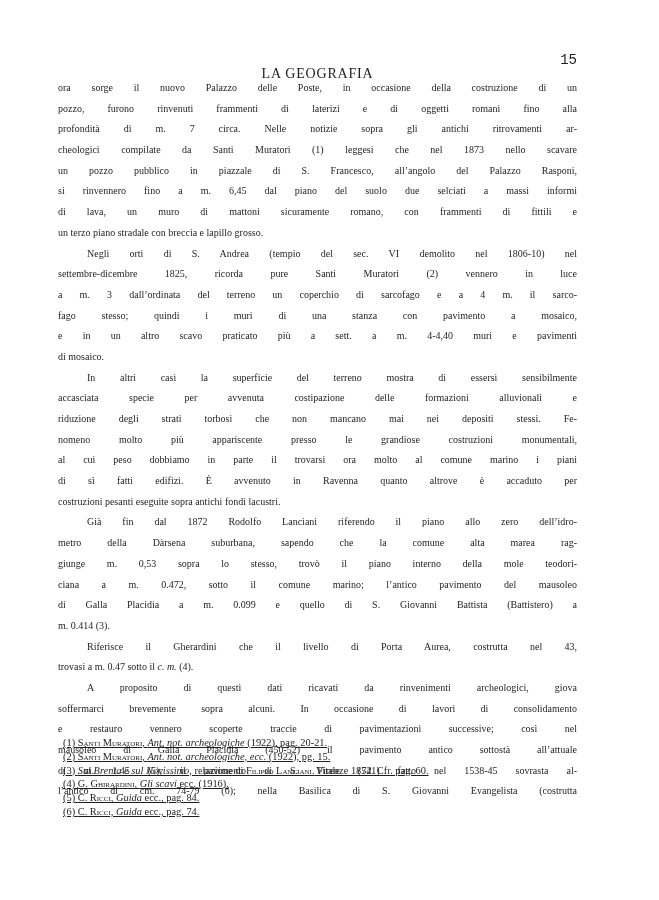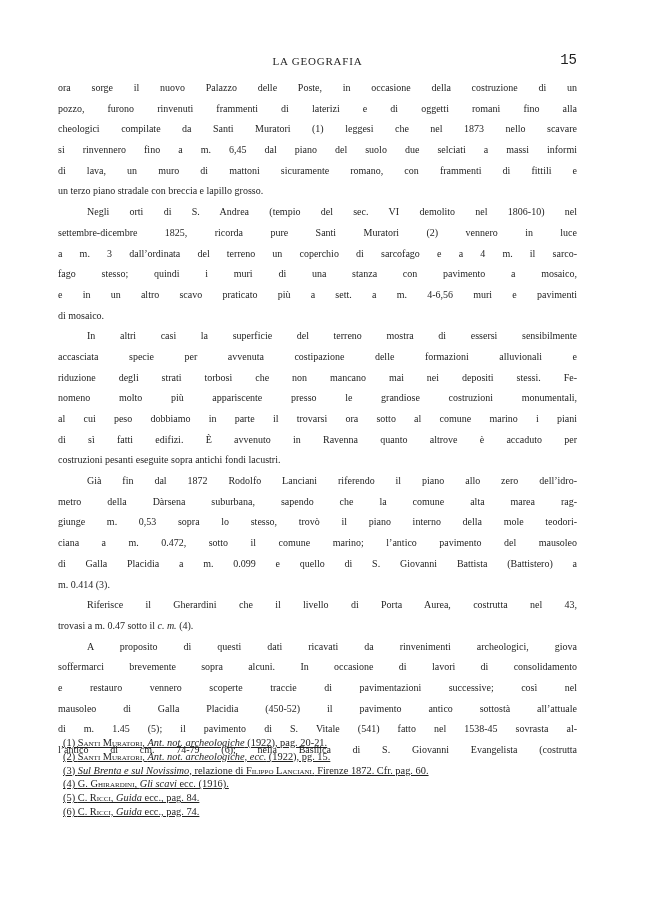--- a/index.html
+++ b/index.html
@@ -1,20 +1,20 @@
 <!DOCTYPE html>
 <html><head>
 <meta charset="utf-8">
 <style>
   html, body { margin: 0; padding: 0; background: #ffffff; }
   body { width: 659px; height: 900px; position: relative; overflow: hidden;
          font-family: "Liberation Serif", "DejaVu Serif", serif; color: #1e1e1e; }
   .header { position: absolute; top: 52px; left: 58px; width: 519px; height: 18px; }
   .running-title { position: absolute; left: 0; width: 519px; text-align: center;
-                   font-size: 11px; letter-spacing: 0.8px; top: 3px; }
+                   font-size: 14px; letter-spacing: 0.8px; top: 14px; }
   .page-number { position: absolute; right: 0; top: 0; font-size: 14px; font-family: Liberation Mono, monospace; }
   .body-text { position: absolute; top: 78px; left: 58px; width: 519px; }
   .line { height: 20.7px; line-height: 20.7px; font-size: 10px; white-space: nowrap;
           text-align: justify; text-align-last: justify; }
   .line.last { text-align-last: left; }
   .line.indent { padding-left: 29px; }
   .footnotes { position: absolute; top: 736px; left: 63px; width: 560px; }
   .fn { height: 13.8px; line-height: 13.8px; font-size: 10.4px; white-space: nowrap; text-decoration: underline; }
   .sc { font-variant: small-caps; }
   i { font-style: italic; }
@@ -23,35 +23,37 @@
 <body>
 
 <div class="header">
   <div class="running-title">LA GEOGRAFIA</div>
   <div class="page-number">15</div>
 </div>
 
 <div class="body-text" id="body-text">
     <div class="line">ora sorge il nuovo Palazzo delle Poste, in occasione della costruzione di un</div>
     <div class="line">pozzo, furono rinvenuti frammenti di laterizi e di oggetti romani fino alla</div>
+    <div class="line">profondità di m. 7 circa. Nelle notizie sopra gli antichi ritrovamenti ar-</div>
     <div class="line">cheologici compilate da Santi Muratori (1) leggesi che nel 1873 nello scavare</div>
+    <div class="line">un pozzo pubblico in piazzale di S. Francesco, all’angolo del Palazzo Rasponi,</div>
     <div class="line">si rinvennero fino a m. 6,45 dal piano del suolo due selciati a massi informi</div>
     <div class="line">di lava, un muro di mattoni sicuramente romano, con frammenti di fittili e</div>
     <div class="line last">un terzo piano stradale con breccia e lapillo grosso.</div>
     <div class="line indent">Negli orti di S. Andrea (tempio del sec. VI demolito nel 1806-10) nel</div>
     <div class="line">settembre-dicembre 1825, ricorda pure Santi Muratori (2) vennero in luce</div>
     <div class="line">a m. 3 dall’ordinata del terreno un coperchio di sarcofago e a 4 m. il sarco-</div>
     <div class="line">fago stesso; quindi i muri di una stanza con pavimento a mosaico,</div>
-    <div class="line">e in un altro scavo praticato più a sett. a m. 4-6,56 muri e pavimenti</div>
+    <div class="line">e in un altro scavo praticato più a sett. a m. 4-4,40 muri e pavimenti</div>
     <div class="line last">di mosaico.</div>
     <div class="line indent">In altri casi la superficie del terreno mostra di essersi sensibilmente</div>
     <div class="line">accasciata specie per avvenuta costipazione delle formazioni alluvionali e</div>
     <div class="line">riduzione degli strati torbosi che non mancano mai nei depositi stessi. Fe-</div>
     <div class="line">nomeno molto più appariscente presso le grandiose costruzioni monumentali,</div>
-    <div class="line">al cui peso dobbiamo in parte il trovarsi ora sotto al comune marino i piani</div>
+    <div class="line">al cui peso dobbiamo in parte il trovarsi ora molto al comune marino i piani</div>
     <div class="line">di sì fatti edifizi. È avvenuto in Ravenna quanto altrove è accaduto per</div>
     <div class="line last">costruzioni pesanti eseguite sopra antichi fondi lacustri.</div>
     <div class="line indent">Già fin dal 1872 Rodolfo Lanciani riferendo il piano allo zero dell’idro-</div>
     <div class="line">metro della Dàrsena suburbana, sapendo che la comune alta marea rag-</div>
     <div class="line">giunge m. 0,53 sopra lo stesso, trovò il piano interno della mole teodori-</div>
     <div class="line">ciana a m. 0.472, sotto il comune marino; l’antico pavimento del mausoleo</div>
     <div class="line">di Galla Placidia a m. 0.099 e quello di S. Giovanni Battista (Battistero) a</div>
     <div class="line last">m. 0.414 (3).</div>
     <div class="line indent">Riferisce il Gherardini che il livello di Porta Aurea, costrutta nel 43,</div>
     <div class="line last"><span>trovasi a m. 0.47 sotto il </span><i>c. m.</i><span> (4).</span></div>

